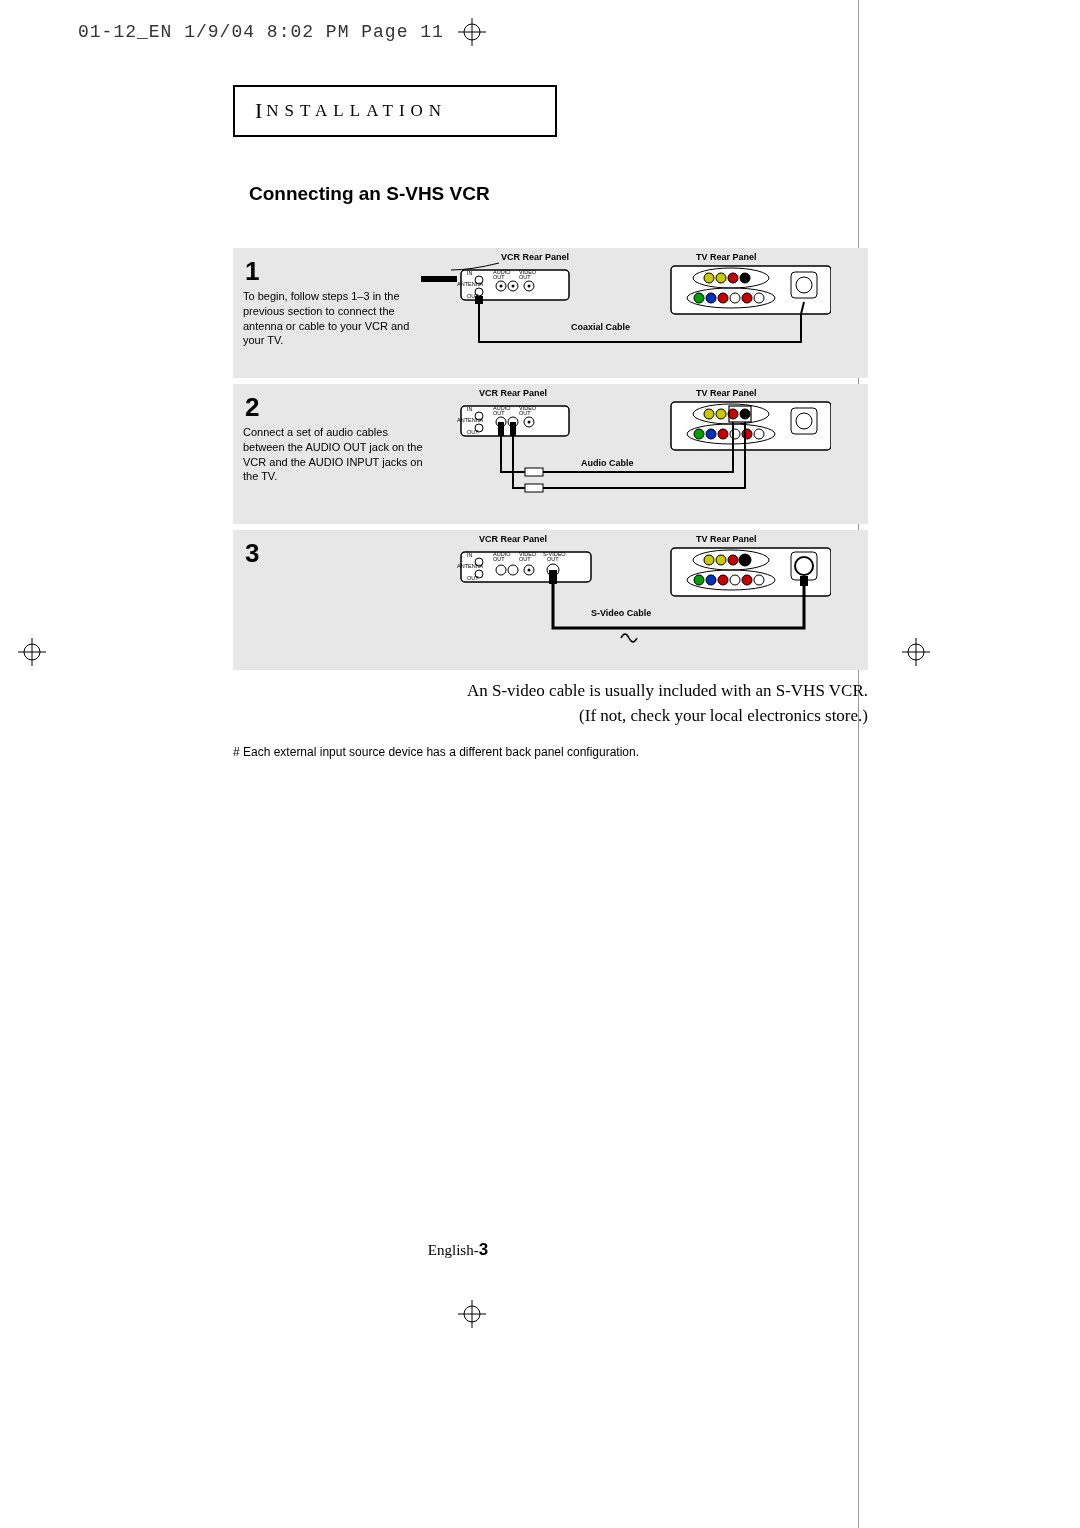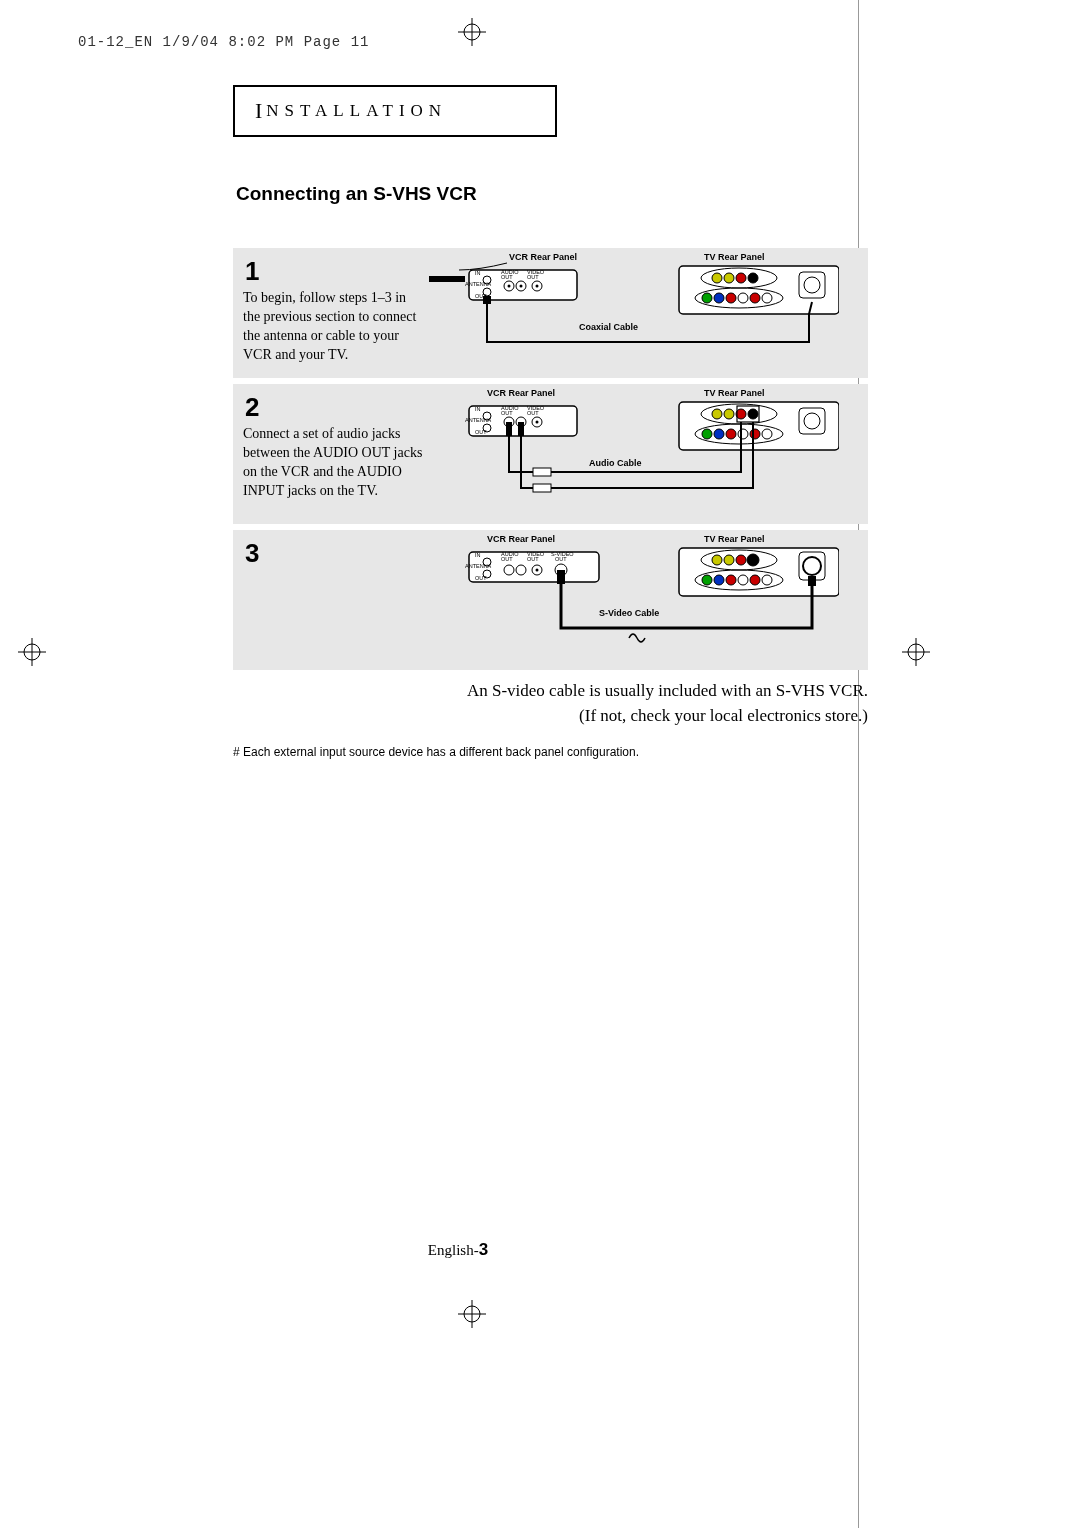--- a/index.html
+++ b/index.html
@@ -18,24 +18,23 @@
     top: 0;
     width: 800px;
     height: 1528px;
     border-right: 1px solid #999;
   }
   .page-header-info {
     position: absolute;
     left: 20px;
     top: 22px;
     font-family: "Courier New", monospace;
-    font-size: 14px;
+    font-size: 18px;
     letter-spacing: 1px;
     color: #333;
-    margin-top: 12px;
   }
   .regmark {
     position: absolute;
     width: 28px;
     height: 28px;
   }
   .regmark svg { width: 28px; height: 28px; }
   .regmark.top { left: 400px; top: 18px; }
   .regmark.bottom { left: 400px; top: 1300px; }
   .regmark.left { left: -40px; top: 638px; }
@@ -60,21 +59,21 @@
   }
   .section-box .first {
     font-size: 22px;
     letter-spacing: 0;
     margin-right: 4px;
   }
   h2.title {
     font-family: Arial, Helvetica, sans-serif;
     font-weight: bold;
     font-size: 19px;
-    margin: 46px 0 6px 3px;
+    margin: 46px 0 6px 16px;
   }
   .intro {
     font-size: 17px;
     line-height: 1.35;
     margin-bottom: 14px;
   }
   .step-block {
     background: #e7e7e7;
     width: 100%;
     margin-bottom: 6px;
@@ -83,28 +82,28 @@
     position: relative;
     min-height: 130px;
   }
   .step-number {
     font-family: Arial, Helvetica, sans-serif;
     font-weight: 900;
     font-size: 26px;
     margin: 0 0 2px 2px;
   }
   .step-text {
-    font-family: Liberation Serif, serif;
-    font-size: 14px;
+    font-family: Liberation Sans, sans-serif;
+    font-size: 11px;
     line-height: 1.35;
     width: 180px;
   }
   .diagram-area {
     position: absolute;
-    left: 196px;
+    left: 188px;
     top: 4px;
     width: 410px;
     height: 118px;
   }
   .diagram-area svg { width: 100%; height: 100%; }
 
   .after-steps {
     font-size: 17px;
     line-height: 1.5;
     margin-top: 8px;
@@ -236,21 +235,21 @@
 
           <text x="150" y="78" class="p-label">Coaxial Cable</text>
           <path d="M 58 44 L 58 90 L 380 90 L 380 62 L 383 50" fill="none" stroke="#000" stroke-width="2"></path>
           <rect x="54" y="44" width="8" height="8" fill="#000"></rect>
         </svg>
       </div>
     </div>
 
     <div class="step-block" style="min-height:140px;">
       <div class="step-number">2</div>
-      <div class="step-text">Connect a set of audio jacks between the AUDIO OUT jacks on the  VCR and the AUDIO INPUT jacks on the TV.</div>
+      <div class="step-text">Connect a set of audio cables between the AUDIO OUT jack on the  VCR and the AUDIO INPUT jacks on the TV.</div>
       <div class="diagram-area" style="height:130px;">
         <svg viewBox="0 0 410 130">
           <text x="58" y="8" class="p-label">VCR Rear Panel</text>
           <rect x="40" y="18" width="108" height="30" rx="4" fill="#fff" stroke="#000" stroke-width="1.5"></rect>
           <circle cx="58" cy="28" r="4" fill="none" stroke="#000"></circle>
           <circle cx="58" cy="40" r="4" fill="none" stroke="#000"></circle>
           <text x="46" y="23" class="tiny">IN</text>
           <text x="36" y="34" class="tiny">ANTENNA</text>
           <text x="46" y="46" class="tiny">OUT</text>
           <text x="72" y="22" class="tiny">AUDIO</text>

